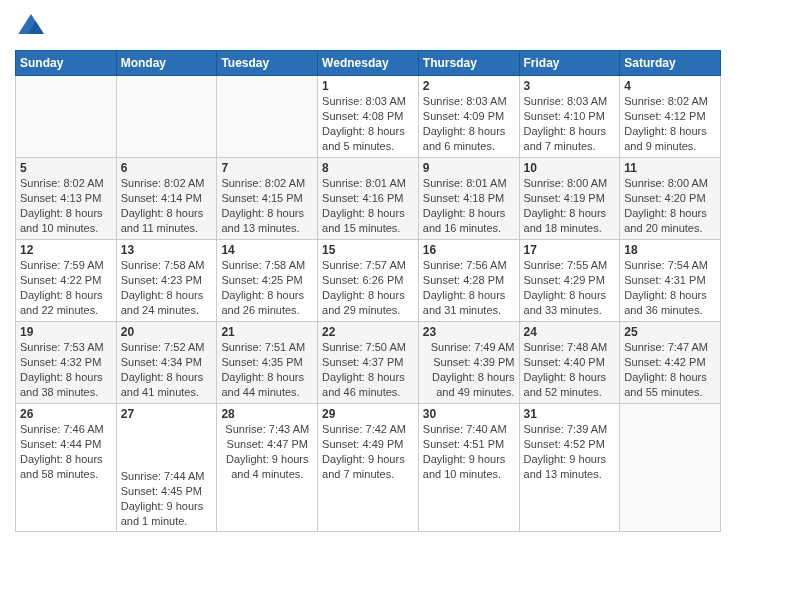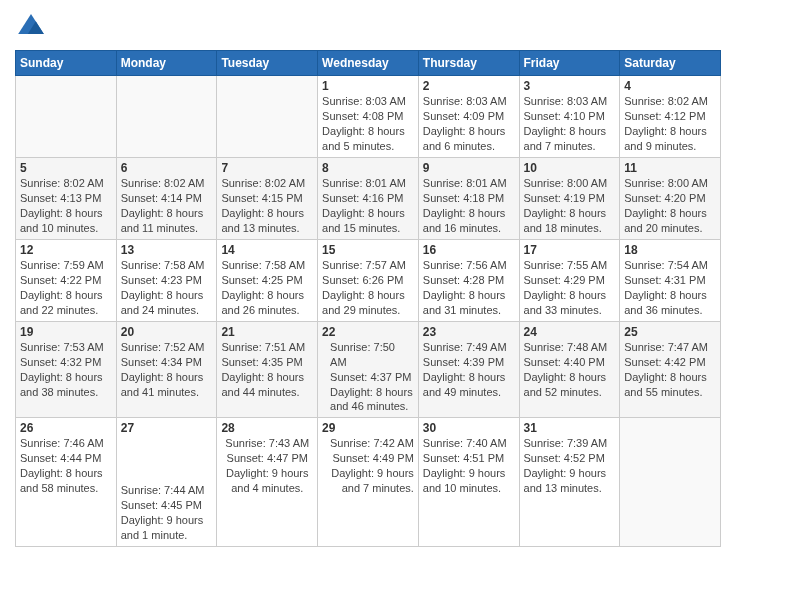--- a/index.html
+++ b/index.html
@@ -264,27 +264,27 @@
 Daylight: 8 hours and 41 minutes.</div>
           </td>
           <td>
             <span class="day-number">21</span>
             <div class="day-info" style="white-space: pre-line;">Sunrise: 7:51 AM
 Sunset: 4:35 PM
 Daylight: 8 hours and 44 minutes.</div>
           </td>
           <td>
             <span class="day-number">22</span>
-            <div class="day-info" style="white-space: pre-line; margin-left: 8px;">Sunrise: 7:50 AM
+            <div class="day-info" style="white-space: pre-line;">Sunrise: 7:50 AM
 Sunset: 4:37 PM
 Daylight: 8 hours and 46 minutes.</div>
           </td>
           <td>
             <span class="day-number">23</span>
-            <div class="day-info" style="white-space: pre-line;">Sunrise: 7:49 AM
+            <div class="day-info" style="white-space: pre-line; text-align: right;">Sunrise: 7:49 AM
 Sunset: 4:39 PM
 Daylight: 8 hours and 49 minutes.</div>
           </td>
           <td>
             <span class="day-number">24</span>
             <div class="day-info" style="white-space: pre-line;">Sunrise: 7:48 AM
 Sunset: 4:40 PM
 Daylight: 8 hours and 52 minutes.</div>
           </td>
           <td>
@@ -308,21 +308,21 @@
 Daylight: 9 hours and 1 minute.</div>
           </td>
           <td>
             <span class="day-number">28</span>
             <div class="day-info" style="white-space: pre-line; text-align: center;">Sunrise: 7:43 AM
 Sunset: 4:47 PM
 Daylight: 9 hours and 4 minutes.</div>
           </td>
           <td>
             <span class="day-number">29</span>
-            <div class="day-info" style="white-space: pre-line; text-align: right;">Sunrise: 7:42 AM
+            <div class="day-info" style="white-space: pre-line;">Sunrise: 7:42 AM
 Sunset: 4:49 PM
 Daylight: 9 hours and 7 minutes.</div>
           </td>
           <td>
             <span class="day-number">30</span>
             <div class="day-info" style="white-space: pre-line;">Sunrise: 7:40 AM
 Sunset: 4:51 PM
 Daylight: 9 hours and 10 minutes.</div>
           </td>
           <td>

